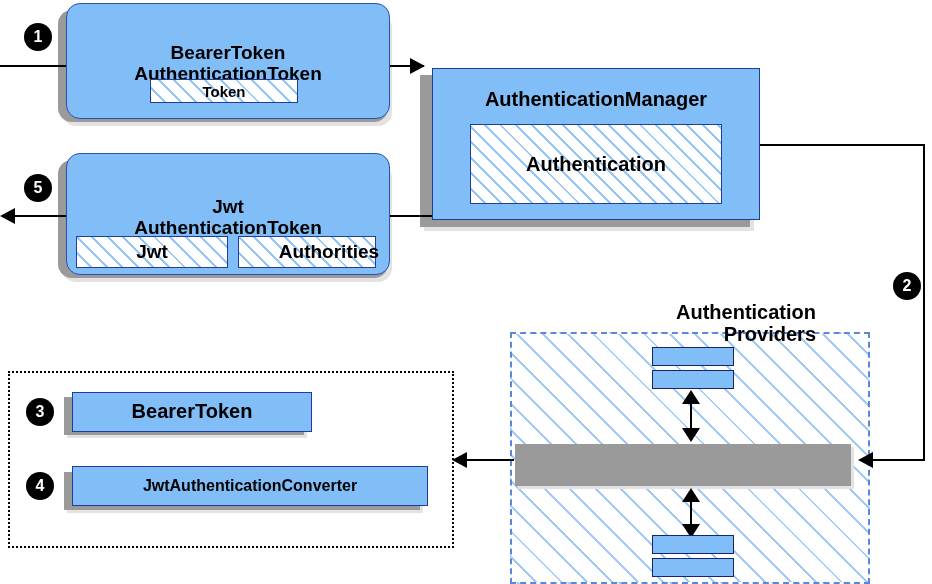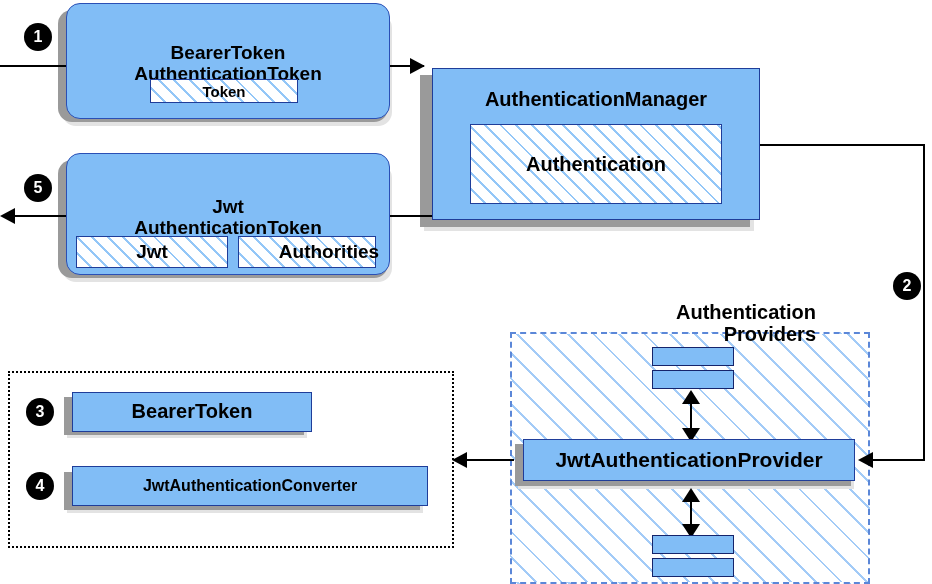--- a/index.html
+++ b/index.html
@@ -175,23 +175,20 @@
 
   <div class="mini-bar" style="left:652px;top:347px;width:80px;height:17px;"></div>
   <div class="mini-bar" style="left:652px;top:370px;width:80px;height:17px;"></div>
 
   <div class="line v abs" style="left:690px;top:396px;height:36px;"></div>
   <div class="arrow up abs" style="left:682px;top:390px;"></div>
   <div class="arrow down abs" style="left:682px;top:428px;"></div>
 
   <div class="shadow-light abs" style="left:518px;top:447px;width:336px;height:42px;"></div>
   <div class="shadow-dark abs" style="left:515px;top:444px;width:336px;height:42px;"></div>
-  <div class="blue-box abs" style="left:523px;top:439px;width:332px;height:42px;font-size:21px;">
-    <span>JwtAuthenticationProvider</span>
-  </div>
 
   <div class="line v abs" style="left:690px;top:494px;height:34px;"></div>
   <div class="arrow up abs" style="left:682px;top:488px;"></div>
   <div class="arrow down abs" style="left:682px;top:524px;"></div>
 
   <div class="mini-bar" style="left:652px;top:535px;width:80px;height:17px;"></div>
   <div class="mini-bar" style="left:652px;top:558px;width:80px;height:17px;"></div>
 
   <div class="dotted-region abs" style="left:8px;top:371px;width:446px;height:177px;"></div>
 

